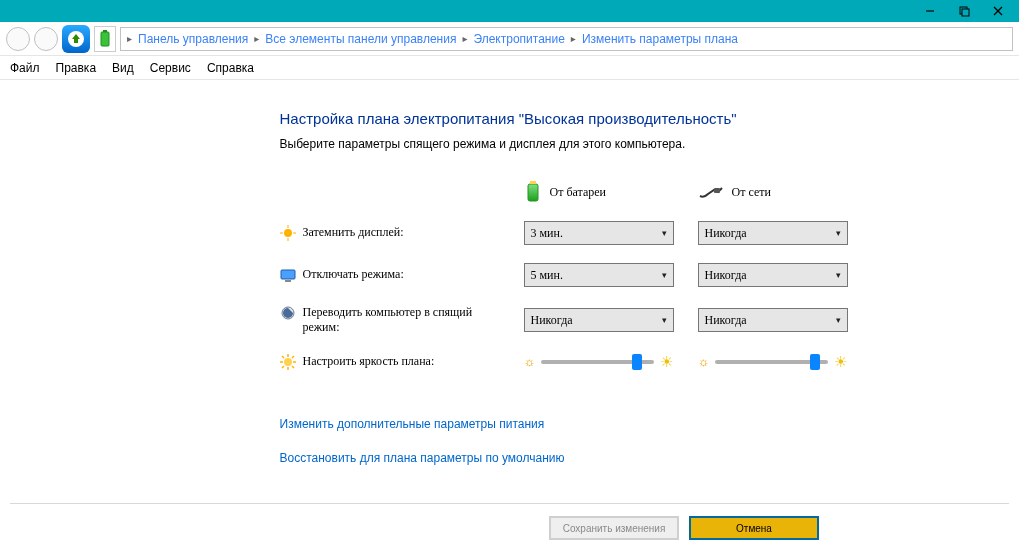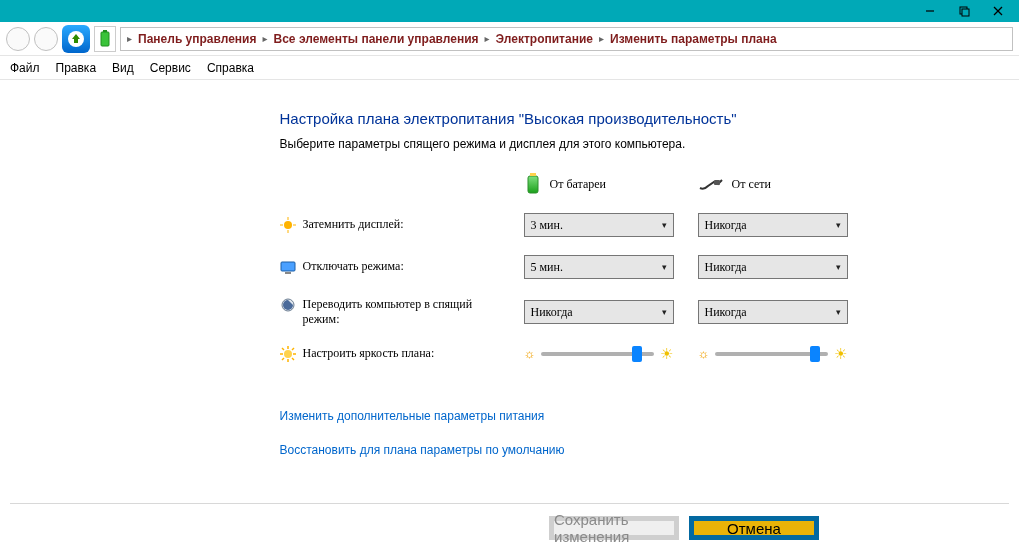--- a/index.html
+++ b/index.html
@@ -4,45 +4,45 @@
 <style>
   * { box-sizing: border-box; }
   html, body { margin: 0; padding: 0; font-family: "Segoe UI", Tahoma, sans-serif; font-size: 12px; color: #000; background: #fff; width: 1019px; height: 558px; overflow: hidden; }
   .titlebar { height: 22px; background: #00a9b7; display: flex; justify-content: flex-end; align-items: center; padding-right: 4px; }
   .titlebar .ctrl { width: 34px; height: 20px; display: flex; align-items: center; justify-content: center; color: #000; }
   .navbar { height: 34px; display: flex; align-items: center; padding: 2px 6px; gap: 4px; border-bottom: 1px solid #e5e5e5; }
   .navcircle { width: 24px; height: 24px; border: 1px solid #c0c0c0; border-radius: 50%; background: #fafafa; }
   .uparrow { width: 28px; height: 28px; border-radius: 6px; background: linear-gradient(#2aa9ff,#0066cc); display: flex; align-items: center; justify-content: center; }
   .battery-mini { width: 22px; height: 26px; display:flex; align-items:center; justify-content:center; border:1px solid #ccc; background:#fff; }
   .addrbar { flex: 1; height: 24px; border: 1px solid #c1c1c1; display: flex; align-items: center; padding: 0 6px; gap: 6px; }
-  .crumb { color: #7f1d1d; white-space: nowrap; font-weight: bold; }
+  .crumb { color: #3b82f6; white-space: nowrap; }
   .crumb.link { cursor: pointer; }
   .chev { color: #666; font-size: 10px; }
   .menubar { height: 24px; display: flex; align-items: center; gap: 16px; padding: 0 10px; border-bottom: 1px solid #e5e5e5; }
   .menubar span { cursor: default; }
   .content-wrap { position: absolute; top: 82px; bottom: 60px; left: 0; right: 0; overflow: auto; }
   .content { margin: 28px auto 0 auto; width: 660px; padding-left: 100px; }
   .heading { color: #003399; font-size: 15px; margin-bottom: 10px; }
-  .subhead { margin-bottom: 22px; font-size: 12px; }
+  .subhead { margin-bottom: 30px; font-size: 12px; }
   .grid { display: grid; grid-template-columns: 230px 160px 160px; column-gap: 14px; row-gap: 18px; align-items: center; font-family: Liberation Serif, serif; }
   .colhead { display: flex; align-items:center; gap: 8px; font-size:12px; }
   .rowlabel { display:flex; align-items:flex-start; gap: 7px; font-size:12px; }
   .rowlabel .icon { width:16px; height:16px; flex:0 0 16px; }
   .combo { width: 150px; height: 24px; border:1px solid #767676; background:#e6e6e6; display:flex; align-items:center; justify-content:space-between; padding:7px 6px; font-size:12px; }
   .combo .arrow { font-size:9px; color:#222; }
   .slider-cell { display:flex; align-items:center; gap:6px; width:150px; }
   .slider-track { position:relative; flex:1; height:4px; background:#b0b0b0; border-radius:2px; }
   .slider-thumb { position:absolute; top:-6px; width:10px; height:16px; background:#0a84ff; border-radius:2px; transform:translateX(-50%); }
   .sun-small { color:#f0a000; font-size:13px; }
   .sun-big { color:#f0c000; font-size:15px; }
   .links { margin-top: 46px; font-size: 12px; }
   .links div { color: #0066cc; cursor: pointer; margin-bottom: 20px; }
   .footer-sep { position: absolute; bottom: 54px; left: 10px; right: 10px; height:1px; background:#d8d8d8; }
   .footer { position: absolute; bottom: 18px; right: 200px; display:flex; gap: 10px; }
-  .btn { width: 130px; height: 24px; border:5px solid #0369a1; background:#e6e6e6; display:flex; align-items:center; justify-content:center; font-size:15px; }
+  .btn { width: 130px; height: 24px; border:2px solid #0369a1; background:#e6e6e6; display:flex; align-items:center; justify-content:center; font-size:10px; }
   .btn.disabled { color:#8a8a8a; background:#efefef; border-color:#cfcfcf; }
   .btn.active { background:#eab308; }
 </style>
 </head>
 <body>
 
 <div class="titlebar">
   <div class="ctrl">
     <svg width="10" height="10">
         <line x1="1" y1="5" x2="9" y2="5" stroke="#000" stroke-width="1.2"></line>

